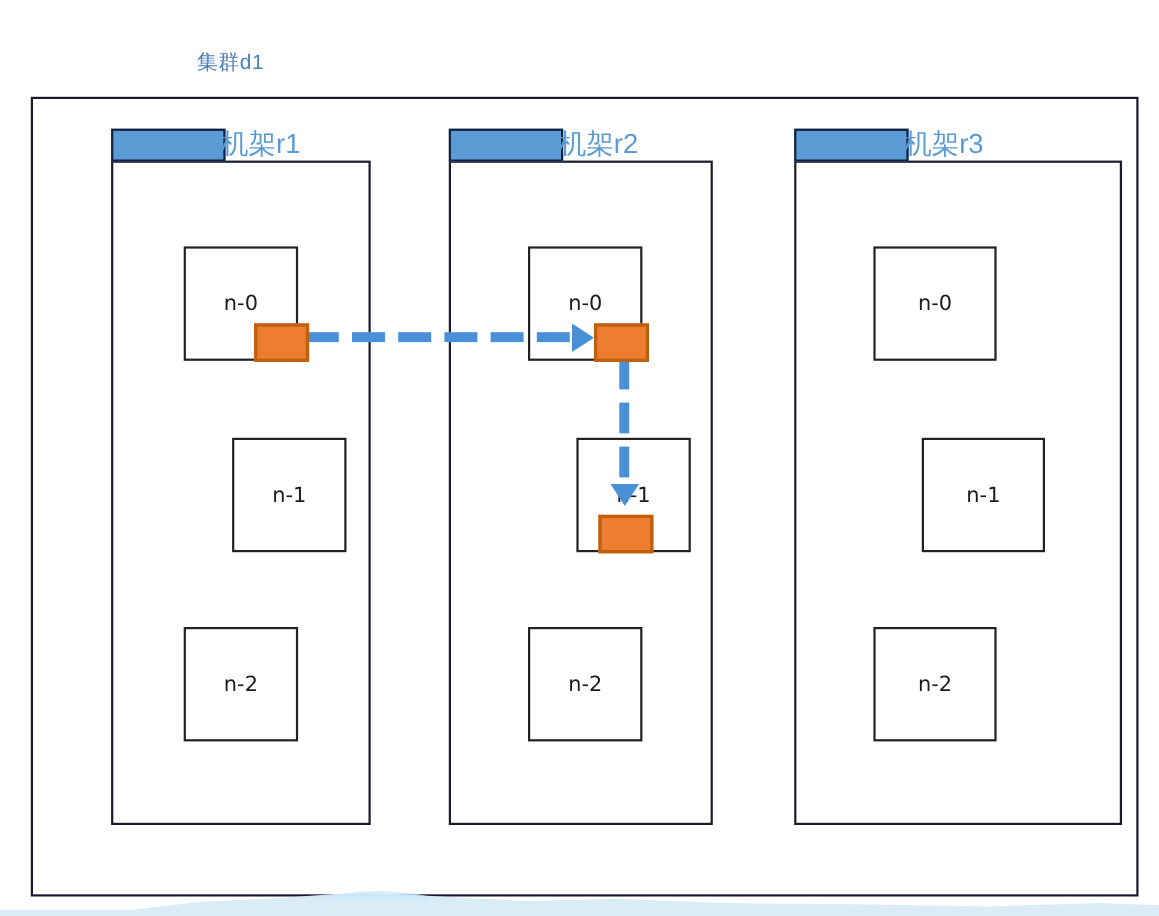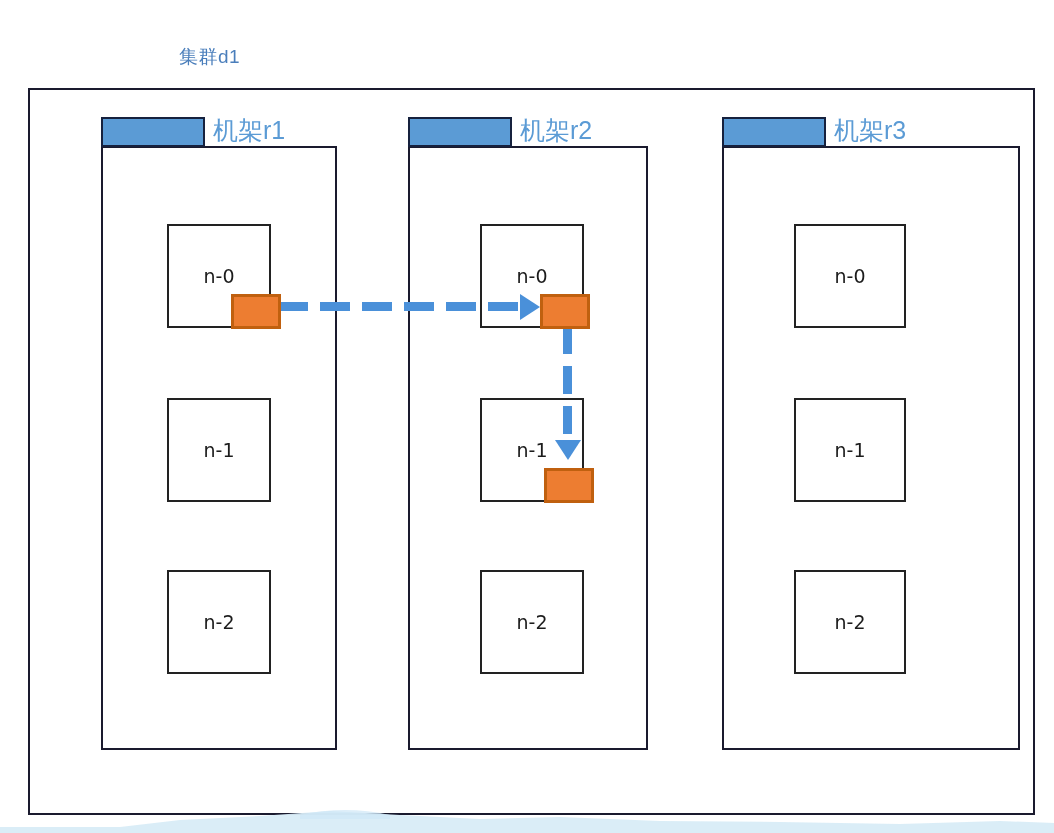--- a/index.html
+++ b/index.html
@@ -69,21 +69,21 @@
     left: 0;
     top: -29px;
     width: 104px;
     height: 30px;
     background: #5B9BD5;
     border: 2px solid #16213e;
     box-sizing: border-box;
   }
   .rack-label {
     position: absolute;
-    left: 112px;
+    left: 100px;
     top: -32px;
     font-size: 25px;
     color: #5B9BD5;
     white-space: nowrap;
   }
   .rack-body {
     position: absolute;
     left: 0;
     top: 0;
     width: 100%;
@@ -107,21 +107,21 @@
     width: 100%;
     transform: translateY(-50%);
     text-align: center;
     font-size: 19px;
     color: #1c1c1c;
     font-family: "DejaVu Sans", sans-serif;
   }
 
   
   .row-0 { top: 78px;  height: 104px; padding-left: 12px; }
-  .row-1 { top: 252px; height: 104px; }
+  .row-1 { top: 252px; height: 104px; margin-left: 44px; }
   .row-2 { top: 424px; height: 104px; }
 
   .node-w { left: 66px; width: 104px; }
   .node-w2 { left: 72px; width: 104px; }
   .node-w3 { left: 72px; width: 112px; }
 
   
   .replica {
     position: absolute;
     width: 50px;

